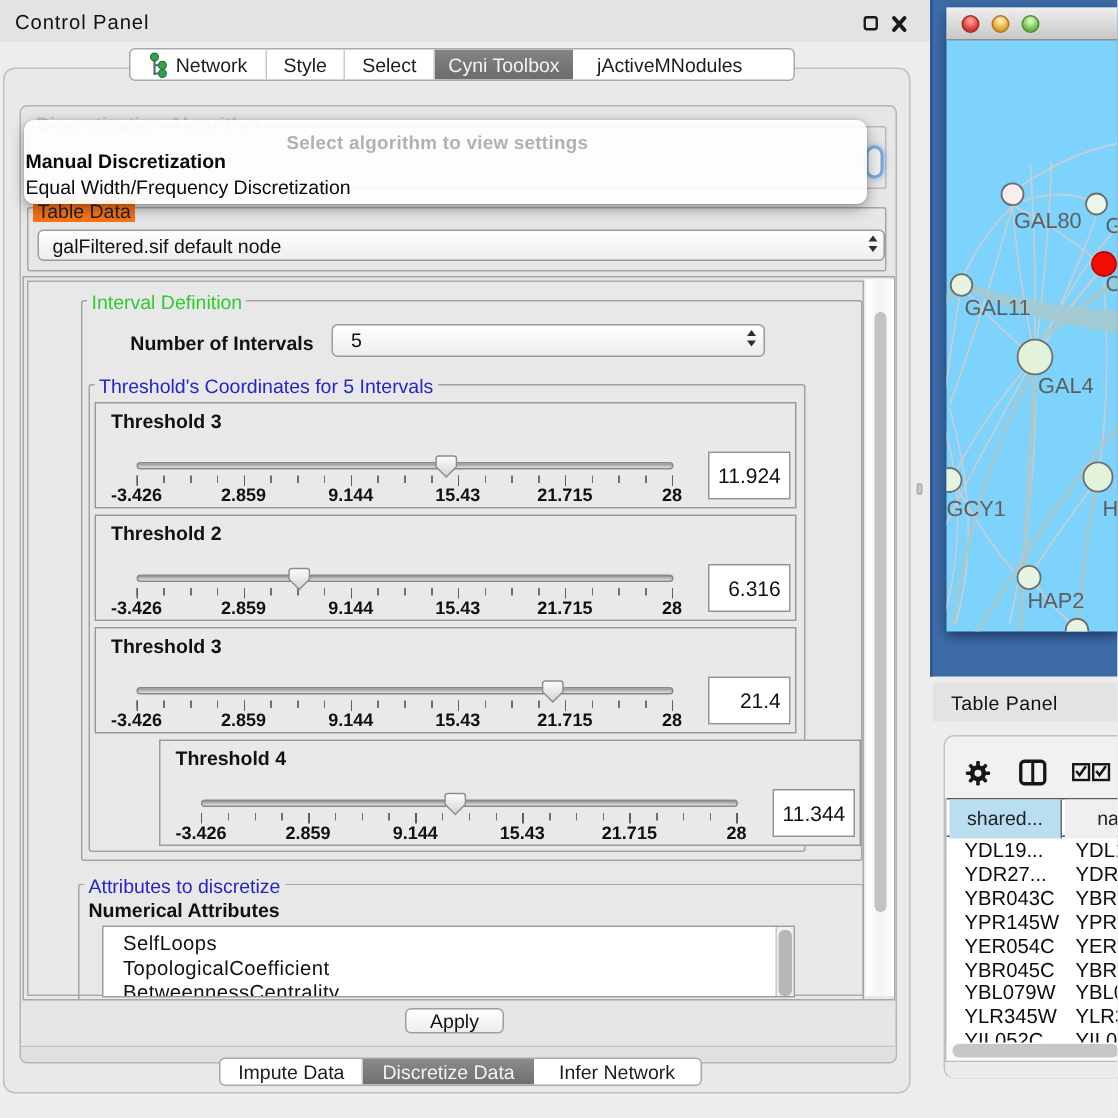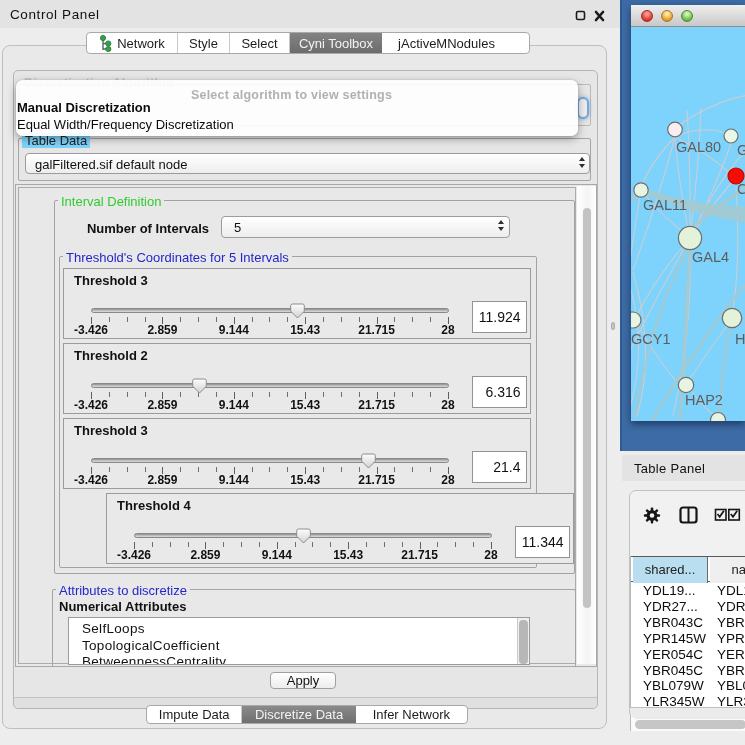--- a/index.html
+++ b/index.html
@@ -96,21 +96,21 @@
   <div class="seg" style="width:60px">Select</div>
   <div class="seg sel" style="width:92px">Cyni Toolbox</div>
   <div class="seg" style="width:129px">jActiveMNodules</div>
 </div>
 
 <div class="abs" style="left:24px;top:75px;width:200px;height:14px;font-size:13px;color:#C3C7CB;font-weight:bold;">Discretization Algorithm</div>
 <div class="abs group" style="left:18px;top:84px;width:573px;height:42px;border-color:#B9B9B9;"></div>
 <div class="abs" style="left:577px;top:97px;width:12px;height:22px;border:2.5px solid #77A7DA;border-radius:6px;box-shadow:0 0 4px rgba(110,160,215,0.9);background:#EDEDED;"></div>
 
 <div class="abs group" style="left:18px;top:138px;width:573px;height:43px;"></div>
-<div class="abs" style="left:22px;top:133px;background:#7dd3fc;padding:0 3px;font-size:13px;color:#222;">Table Data</div>
+<div class="abs" style="left:22px;top:133px;background:#f97316;padding:0 3px;font-size:13px;color:#222;">Table Data</div>
 <div class="combo" style="left:25px;top:153px;width:565px;height:21px;">
     <span class="ctext">galFiltered.sif default node</span>
   <span class="arrows" style="left:553px;top:3px;">
       <span class="up"></span>
       <span class="dn"></span>
     </span>
 </div>
 
 <div class="abs" id="scrollpane"></div>
 <div class="abs" id="scrollinner"></div>
@@ -332,21 +332,21 @@
   <rect x="37.5" y="1.5" width="16" height="15" rx="2.4" fill="none" stroke="#161616" stroke-width="2.2"></rect>
   <line x1="45.5" y1="1.5" x2="45.5" y2="16.5" stroke="#161616" stroke-width="2"></line>
   <g stroke="#161616" fill="none">
     <rect x="72.5" y="3.5" width="10.5" height="10.5" stroke-width="1.6"></rect>
     <path d="M74.5,8 l2.2,2.8 l4.2,-6" stroke-width="1.7"></path>
     <rect x="85.8" y="3.5" width="10.5" height="10.5" stroke-width="1.6"></rect>
     <path d="M87.8,8 l2.2,2.8 l4.2,-6" stroke-width="1.7"></path>
   </g>
 </svg>
 
-<div class="abs" style="left:630px;top:532px;width:115px;height:175px;background:#FFFFFF;border-left:1px solid #B9B9B9;overflow:hidden;margin-top:24px;">
+<div class="abs" style="left:630px;top:532px;width:115px;height:175px;background:#FFFFFF;border-left:1px solid #B9B9B9;overflow:hidden;">
   <div style="position:absolute;left:0;top:0;width:115px;height:26px;border-top:1.5px solid #5A5A5A;border-bottom:1.5px solid #5A5A5A;">
     <div style="position:absolute;left:2px;top:0;width:75px;height:26px;background:#B9DEF0;border-right:1.5px solid #6A6A6A;text-align:center;line-height:25px;font-size:13px;color:#222;">shared...</div>
     <div style="position:absolute;left:78.5px;top:0;width:37px;height:26px;background:#EFEFEF;font-size:13px;color:#222;line-height:25px;padding-left:22px;">na</div>
   </div>
   <div style="position:absolute;left:12px;top:27px;font-size:13.5px;color:#0d0d0d;line-height:15.9px;">YDL19...<br>YDR27...<br>YBR043C<br>YPR145W<br>YER054C<br>YBR045C<br>YBL079W<br>YLR345W<br>YIL052C</div>
   <div style="position:absolute;left:86px;top:27px;font-size:13.5px;color:#0d0d0d;line-height:15.9px;">YDL19<br>YDR27<br>YBR04<br>YPR14<br>YER05<br>YBR04<br>YBL07<br>YLR34<br>YIL05</div>
   <div style="position:absolute;left:0;top:163px;width:115px;height:12px;background:#FAFAFA;"></div>
   <div style="position:absolute;left:4px;top:164px;width:111px;height:9px;background:#C6C6C6;border-radius:4.5px;"></div>
 </div>
 <div class="abs" style="left:630px;top:707px;width:115px;height:12px;background:#EBEBEB;border-top:1px solid #BDBDBD;border-radius:0 0 0 7px;"></div>

